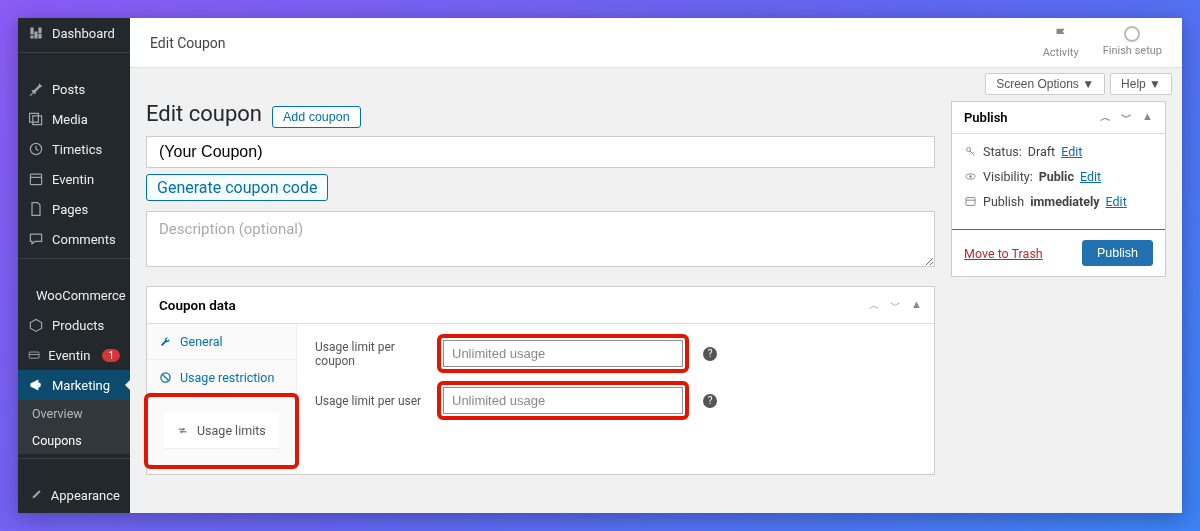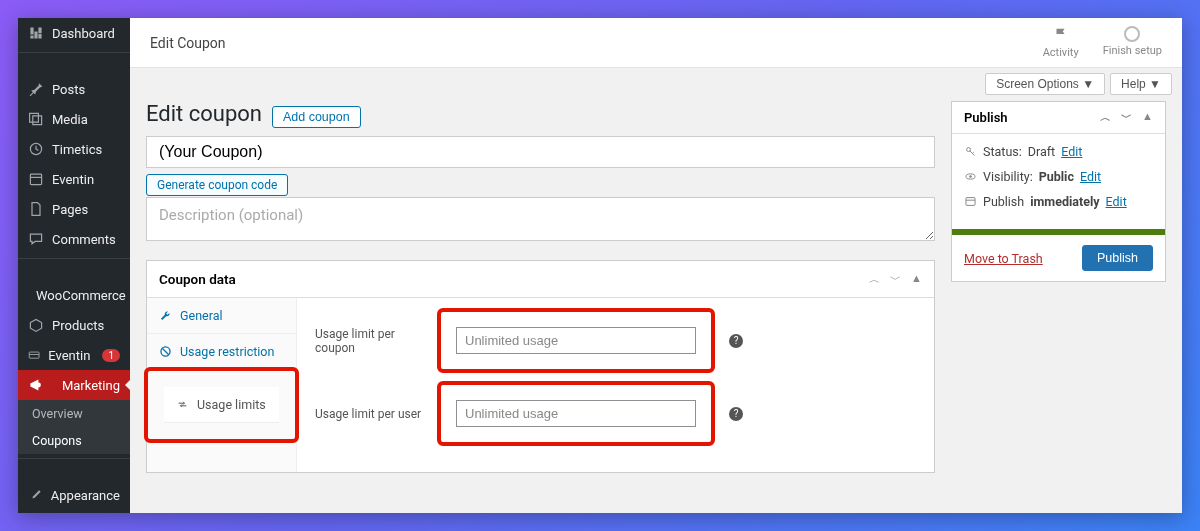--- a/index.html
+++ b/index.html
@@ -10,21 +10,21 @@
   padding: 18px;
   width: 1200px;
   height: 531px;
   overflow: hidden;
 }
 .app-frame { display: flex; background: #fff; height: 495px; box-shadow: 0 4px 20px rgba(0,0,0,.3); }
 .sidebar { width: 112px; background: #23282d; color: #eee; font-size: 13px; overflow-y: auto; flex-shrink: 0; }
 .sidebar::-webkit-scrollbar { width: 0; }
 .side-item { display: flex; align-items: center; padding: 7px 10px; color: #eee; cursor: pointer; gap: 8px; }
 .side-item.sep { border-top: 1px solid #3a3f44; margin-top: 4px; padding-top: 28px; }
-.side-item.active { background: #b91c1c; color: #fff; position: relative; justify-content: space-between; }
+.side-item.active { background: #0c4a6e; color: #fff; position: relative; }
 .side-item.active::after { content: ""; position: absolute; right: -1px; top: 50%; margin-top: -6px; border: 6px solid transparent; border-right-color: #f1f1f1; }
 .side-sub { background: #32373c; }
 .side-sub .sub-item { padding: 6px 10px 6px 14px; color: #b4b9be; cursor: pointer; font-size: 12.5px; }
 .side-sub .sub-item.current { color: #fff; font-weight: 400; }
 .side-icon { width: 16px; height: 16px; display: inline-flex; align-items: center; justify-content: center; fill: #a0a5aa; }
 .side-item.active .side-icon { fill: #fff; }
 .badge { background: #d63638; color: #fff; border-radius: 9px; font-size: 10px; padding: 1px 6px; margin-left: 4px; }
 .main { flex: 1; background: #f1f1f1; display: flex; flex-direction: column; overflow: hidden; }
 .topbar { background: #fff; height: 50px; display: flex; align-items: center; padding: 0 20px; border-bottom: 1px solid #e2e2e2; }
 .topbar-title { font-size: 14px; color: #444; }
@@ -34,49 +34,49 @@
 .topbar-act .circle { width: 16px; height: 16px; border: 2px solid #bbb; border-radius: 50%; }
 .screen-opts { display: flex; justify-content: flex-end; gap: 5px; padding: 5px 10px 0 0; }
 .opt-btn { background: #fff; border: 1px solid #ccc; padding: 3px 10px; font-size: 12px; color: #555; border-radius: 2px; cursor: pointer; }
 .content { padding: 6px 16px 16px 16px; display: flex; gap: 16px; flex: 1; overflow: auto; }
 .col-left { flex: 1; }
 .col-right { width: 215px; }
 .page-head { display: flex; align-items: baseline; gap: 10px; margin-bottom: 8px; }
 .page-head h1 { font-size: 22px; font-weight: 400; color: #23282d; }
 .btn-outline { border: 1px solid #0073aa; color: #0073aa; background: #fff; padding: 3px 10px; border-radius: 3px; font-size: 12.5px; cursor: pointer; }
 .title-input { width: 100%; padding: 6px 12px; font-size: 16px; border: 1px solid #ccc; background: #fff; }
-.gen-code { border: 1px solid #0073aa; color: #0073aa; background: #f7fcfe; padding: 3px 10px; border-radius: 3px; font-size: 12px; margin-top: 6px; display: inline-block; cursor: pointer; }
-.desc-area { width: 100%; margin-top: 1px; padding: 8px 12px; height: 44px; font-size: 15px; border: 1px solid #ccc; background: #fff; color: #333; resize: vertical; font-family: inherit; }
+.gen-code { border: 1px solid #0073aa; color: #0073aa; background: #f7fcfe; padding: 3px 10px; border-radius: 3px; font-size: 16px; margin-top: 6px; display: inline-block; cursor: pointer; }
+.desc-area { width: 100%; margin-top: 10px; padding: 8px 12px; height: 56px; font-size: 15px; border: 1px solid #ccc; background: #fff; color: #333; resize: vertical; font-family: inherit; }
 .desc-area::placeholder { color: #aaa; }
 .postbox { background: #fff; border: 1px solid #ccc; margin-top: 16px; }
 .postbox-head { padding: 10px 12px; border-bottom: 1px solid #ddd; display: flex; align-items: center; justify-content: space-between; }
 .postbox-head h2 { font-size: 13.5px; font-weight: 600; }
 .handle-icons { display: flex; gap: 10px; color: #888; }
 .handle-icons span { cursor: pointer; font-size: 11px; }
 .coupon-body { display: flex; min-height: 150px; }
 .coupon-tabs { width: 150px; background: #fafafa; border-right: 1px solid #eee; }
 .ctab { display: flex; align-items: center; gap: 8px; padding: 10px 12px; border-bottom: 1px solid #eee; color: #0073aa; cursor: pointer; font-size: 12.5px; }
 .ctab.active-tab { background: #fff; color: #555; }
 .ctab svg { width: 13px; height: 13px; fill: currentColor; }
 .coupon-fields { flex: 1; padding: 14px 18px; }
 .field-row { display: flex; align-items: center; gap: 18px; margin-bottom: 16px; }
 .field-row label { width: 108px; font-size: 12px; color: #555; }
 .field-row input { width: 240px; padding: 5px 8px; border: 1px solid #8c8f94; font-size: 13px; }
 .field-row input::placeholder { color: #888; }
 .help-q { width: 14px; height: 14px; background: #555; color: #fff; border-radius: 50%; font-size: 10px; display: inline-flex; align-items: center; justify-content: center; cursor: help; }
 .hlred { border: 4px solid #e31400; border-radius: 6px; }
 .hl-tab { padding: 16px; margin: -3px; }
-.hl-input { padding: 15px; margin: -4px; }
+.hl-input { padding: 2px; margin: -4px; }
 .rbox { background: #fff; border: 1px solid #ccc; }
 .rbox-head { padding: 8px 12px; border-bottom: 1px solid #ddd; display: flex; align-items: center; justify-content: space-between; font-weight: 600; font-size: 13px; }
 .rbox-body { padding: 10px 12px; font-size: 12.5px; }
 .rmeta { display: flex; align-items: center; gap: 6px; margin-bottom: 10px; color: #444; }
 .rmeta svg { width: 13px; height: 13px; fill: #888; flex-shrink: 0; }
 .rmeta a { color: #0073aa; text-decoration: underline; cursor: pointer; }
-.rbox-foot { padding: 10px 12px; border-top: 6px solid #4d7c0f; display: flex; justify-content: space-between; align-items: center; }
+.rbox-foot { padding: 10px 12px; border-top: 1px solid #4d7c0f; display: flex; justify-content: space-between; align-items: center; }
 .trash-link { color: #b32d2e; text-decoration: underline; cursor: pointer; font-size: 12.5px; }
 .btn-primary { background: #2271b1; color: #fff; border: 1px solid #2271b1; padding: 5px 14px; border-radius: 3px; cursor: pointer; font-size: 12.5px; }
 </style>
 </head>
 <body>
 
 <div class="app-frame">
 
   <div class="sidebar">
     <div class="side-item">

